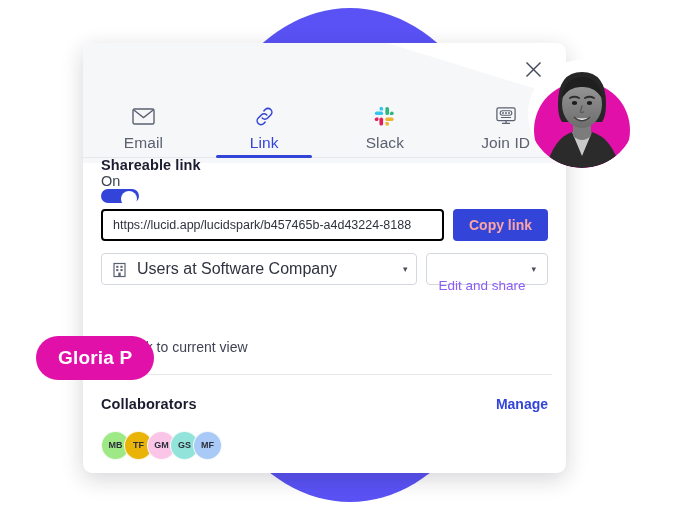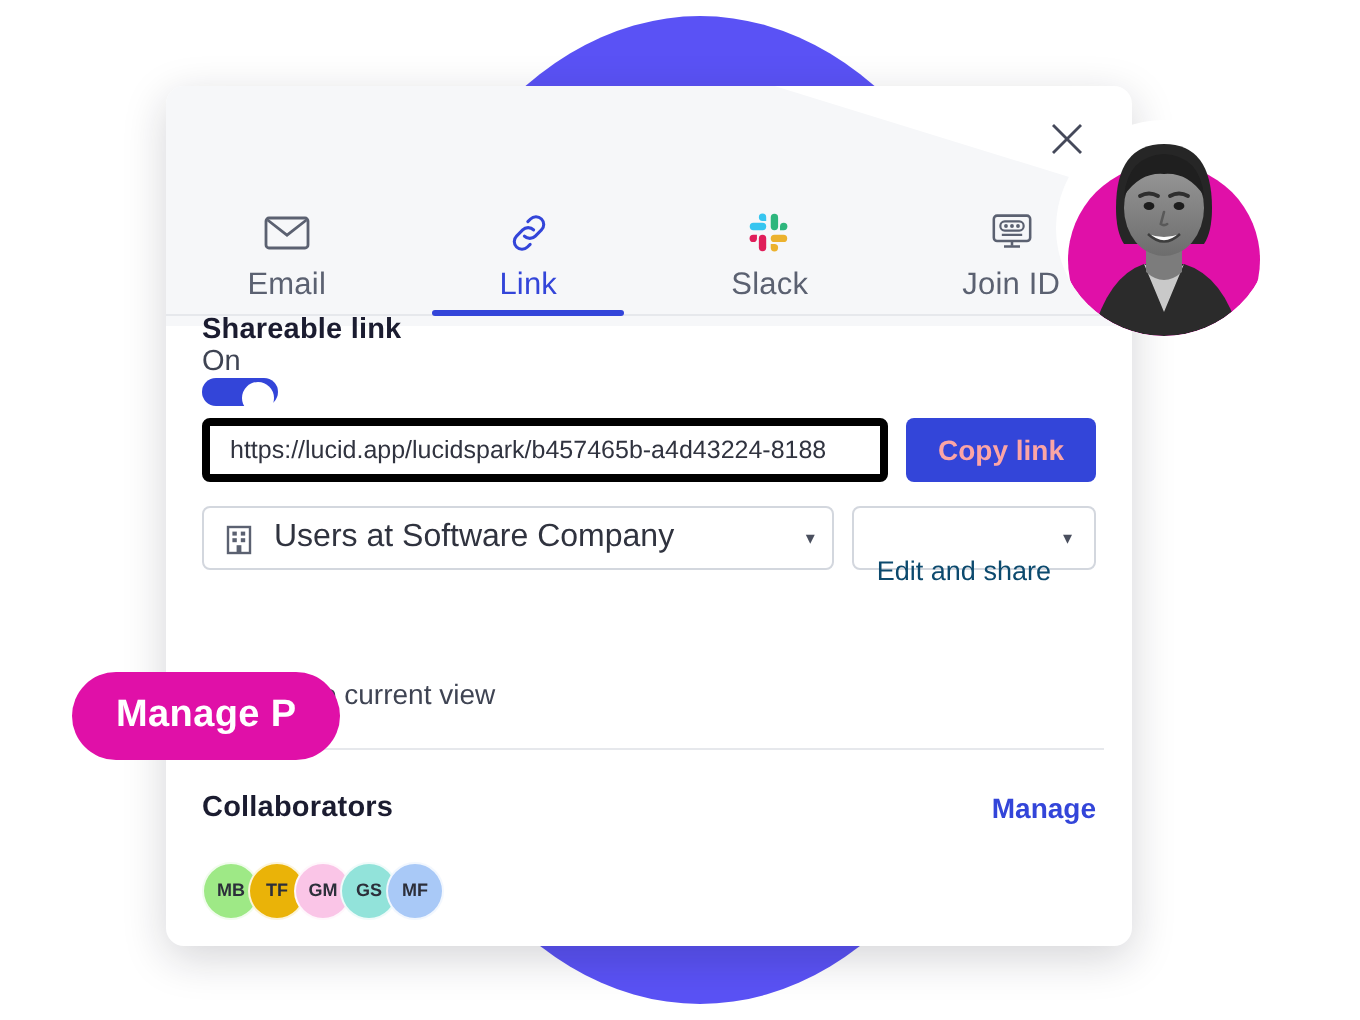--- a/index.html
+++ b/index.html
@@ -172,21 +172,21 @@
     height: 40px;
     display: flex;
     align-items: center;
     padding: 0 18px;
     box-sizing: border-box;
     gap: 9px;
   }
   .link-input {
     flex: 1 1 auto;
     height: 32px;
-    border: 4px solid #000000;
+    border: 2px solid #000000;
     border-radius: 4px;
     background: #ffffff;
     font-family: "Liberation Sans", sans-serif;
     font-size: 12.5px;
     color: #30333f;
     padding: 0 10px;
     box-sizing: border-box;
     outline: none;
   }
   .copy-btn {
@@ -248,21 +248,21 @@
     background: #ffffff;
     display: flex;
     align-items: center;
     padding: 0 11px;
     box-sizing: border-box;
     cursor: pointer;
     white-space: nowrap;
   }
   .perm-text {
     font-size: 13.5px;
-    color: #0c4a6e;
+    color: #8b5cf6;
     margin-top: 32px;
   }
 
   .row-security {
     top: 252px;
     height: 32px;
     display: flex;
     align-items: center;
     padding: 0 31px;
     box-sizing: border-box;
@@ -567,16 +567,16 @@
           <path d="M46 57 Q54 64.5 62 57" fill="none" stroke="#3d3d3d" stroke-width="1.2"></path>
         </g>
       </svg>
     </div>
   </div>
 
   <div class="cursor-tag">
     <svg class="cursor-arrow" width="26" height="26" viewBox="0 0 26 26" aria-hidden="true">
       <path d="M4 3 L4 22 L10 16.5 L22 15 Z" fill="#e010a8" stroke="#ffffff" stroke-width="2.4" stroke-linejoin="round"></path>
     </svg>
-    <span class="pill">Manage P</span>
+    <span class="pill">Gloria P</span>
   </div>
 
 </div>
 
 </body></html>

